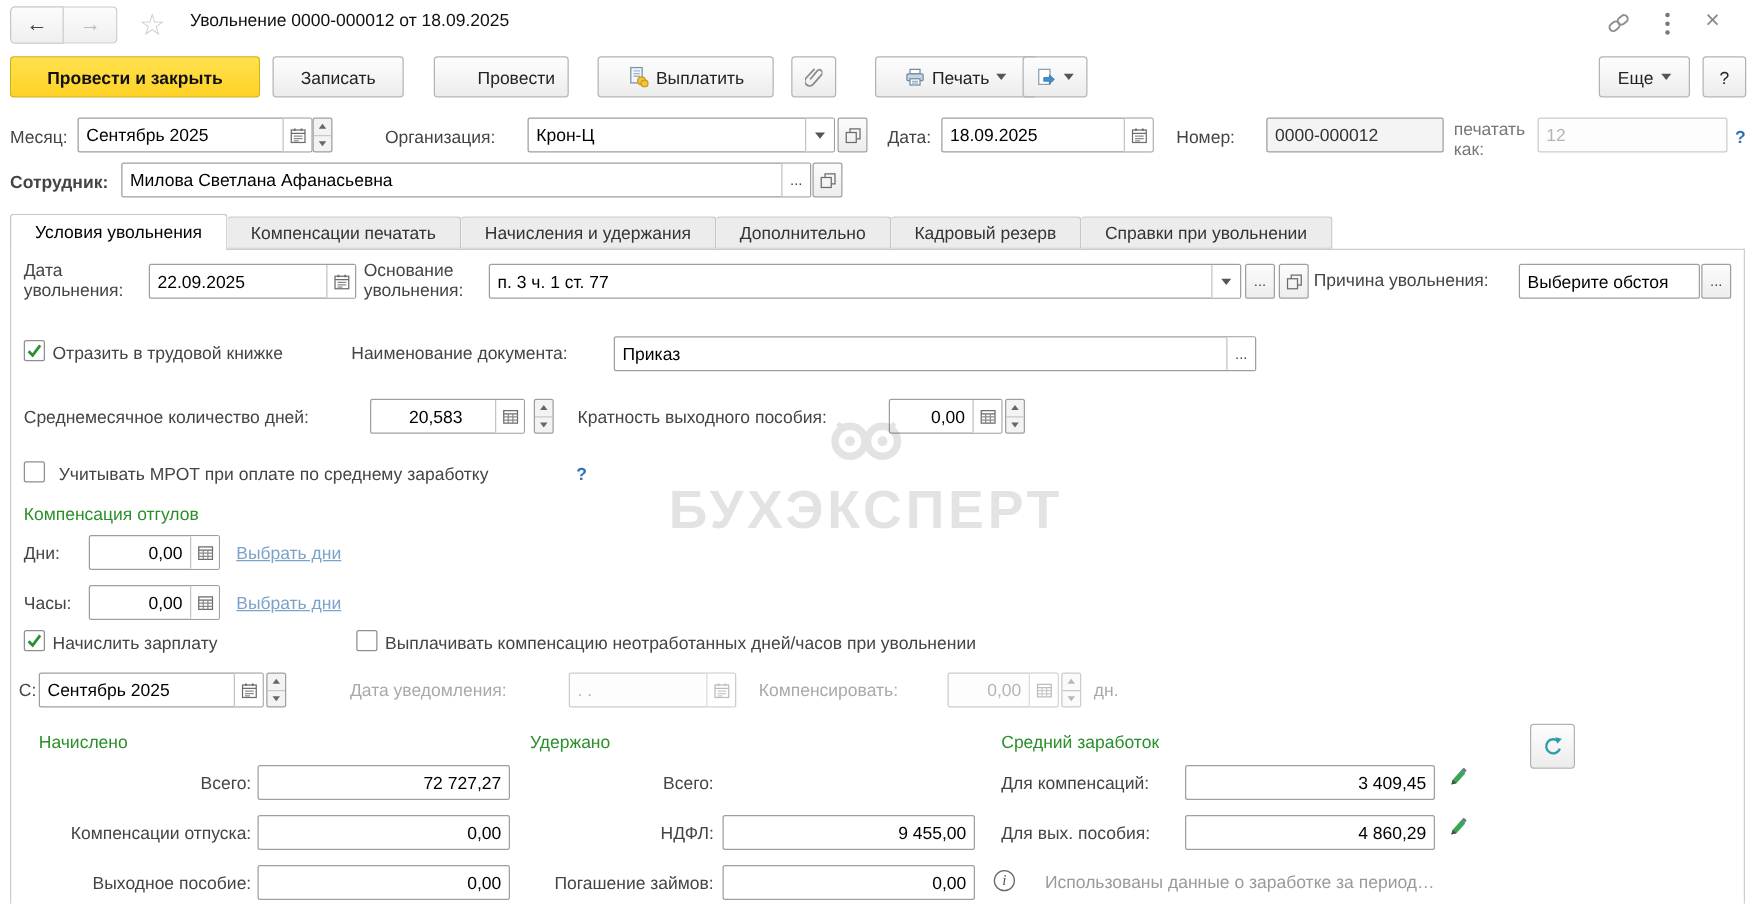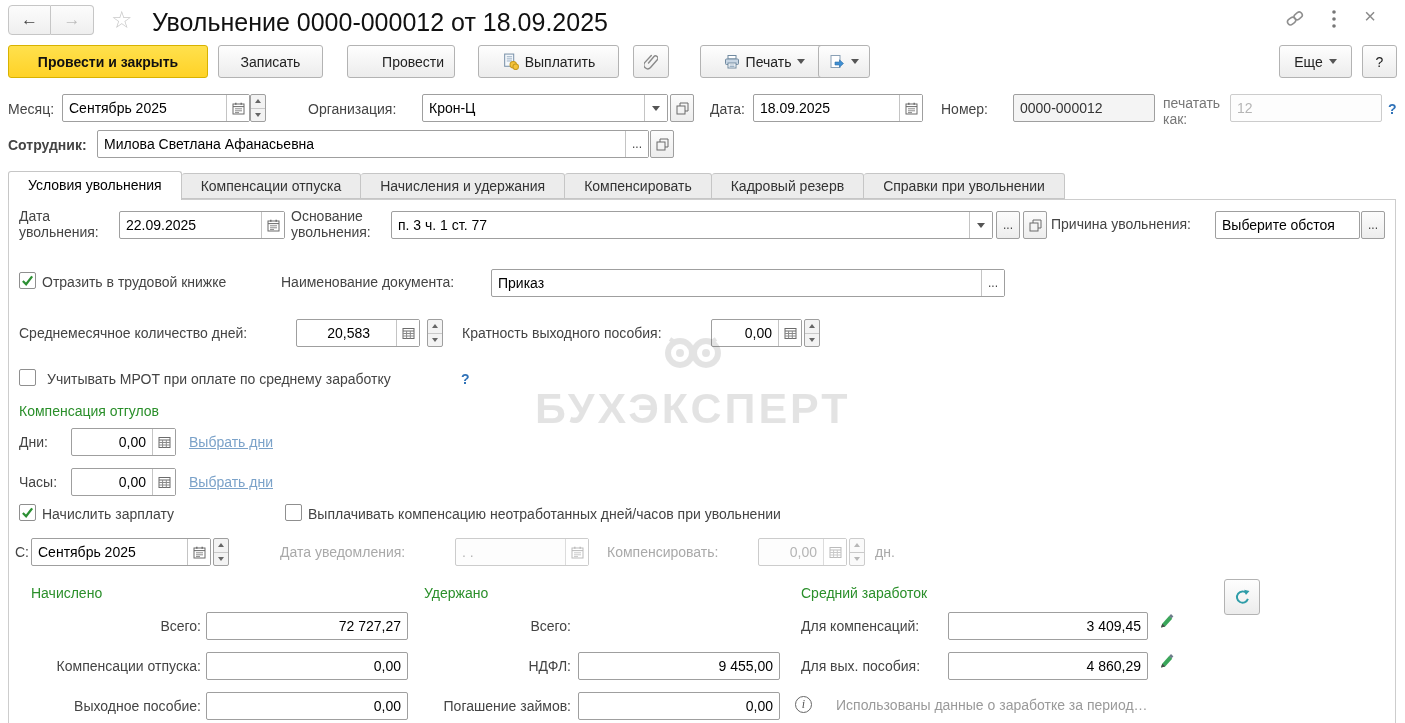--- a/index.html
+++ b/index.html
@@ -7,21 +7,21 @@
        font-family:"Liberation Sans",sans-serif;font-size:14px;color:#333;}
   .abs{position:absolute;}
   
   .navgroup{position:absolute;left:8px;top:5px;display:flex;}
   .navbtn{width:43px;height:30px;box-sizing:border-box;border:1px solid #c6c6c6;
           background:linear-gradient(#fcfcfc,#efefef);display:flex;align-items:center;justify-content:center;
           font-size:17px;cursor:pointer;}
   .navbtn.left{border-radius:4px 0 0 4px;color:#444;}
   .navbtn.right{border-radius:0 4px 4px 0;border-left:none;color:#bcbcbc;}
   .star{position:absolute;left:111px;top:6px;font-size:24px;color:#c9c9c9;cursor:pointer;}
-  .title{position:absolute;left:152px;top:8px;font-size:25px;color:#111;white-space:nowrap;}
+  .title{position:absolute;left:152px;top:8px;font-size:14px;color:#111;white-space:nowrap;}
   .tb-ic{position:absolute;top:10px;cursor:pointer;}
   .close-x{position:absolute;left:1357px;top:5px;width:26px;text-align:center;font-size:20px;color:#8a8a8a;cursor:pointer;}
   
   .tbtn{position:absolute;top:45px;height:33px;box-sizing:border-box;border:1px solid #b3b3b3;border-radius:3px;
         background:linear-gradient(#fefefe,#ececec);display:flex;align-items:center;justify-content:center;
         gap:6px;padding:0 10px;cursor:pointer;color:#222;white-space:nowrap;}
   .tbtn.primary{background:linear-gradient(#ffe14d,#ffd227);border-color:#d8b200;font-weight:bold;color:#111;}
   .dd{width:0;height:0;border-left:4px solid transparent;border-right:4px solid transparent;border-top:5px solid #555;}
   
   .lbl{position:absolute;line-height:1.15;color:#444;white-space:nowrap;}
@@ -239,23 +239,23 @@
   <span>
       <svg width="13" height="13" viewBox="0 0 13 13" fill="none" stroke="#6b6b6b">
         <rect x="1" y="4" width="8" height="8"></rect>
         <path d="M4 4 V1 H12 V9 H9"></path>
       </svg>
     </span>
 </div>
 
 <div class="tabs">
   <div class="tab active">Условия увольнения</div>
-  <div class="tab">Компенсации отпуска</div>
+  <div class="tab">Компенсации печатать</div>
   <div class="tab">Начисления и удержания</div>
-  <div class="tab">Компенсировать</div>
+  <div class="tab">Дополнительно</div>
   <div class="tab">Кадровый резерв</div>
   <div class="tab">Справки при увольнении</div>
 </div>
 
 <div class="panel">
 
   <div class="wm">
     <svg width="58" height="40" viewBox="0 0 58 40">
         <g fill="none" stroke="#444" stroke-width="6">
           <circle cx="16" cy="23" r="12"></circle>

